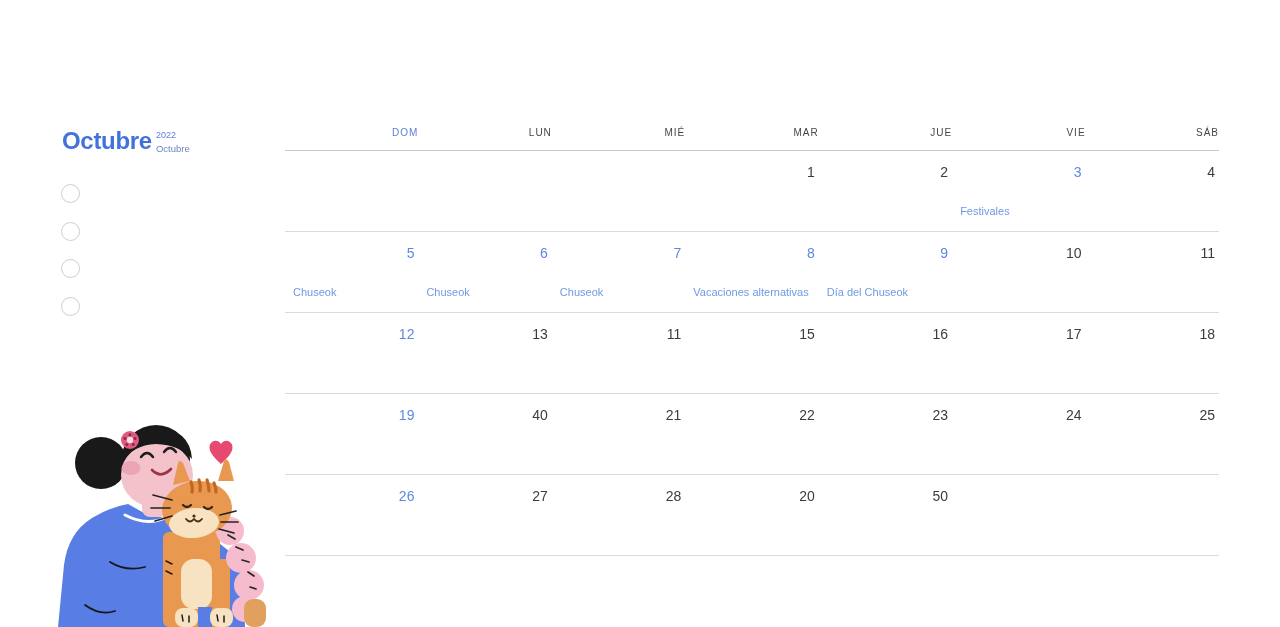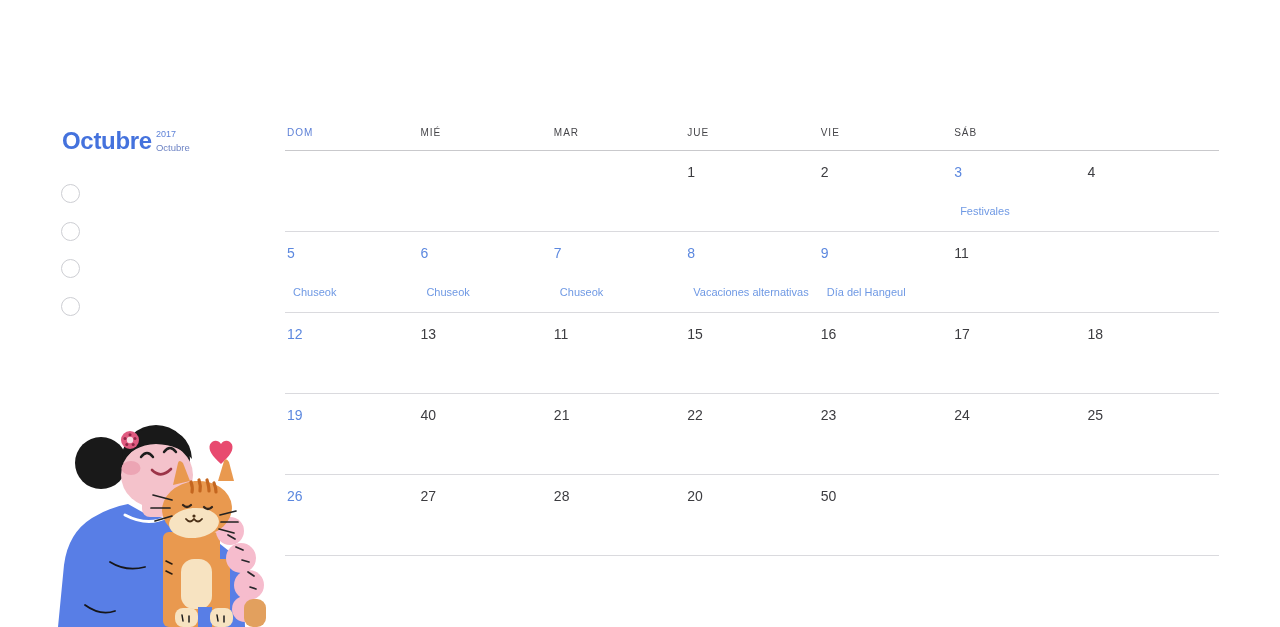--- a/index.html
+++ b/index.html
@@ -2,34 +2,34 @@
 <html style="--accent-title: #4472dd; --accent-sub: #5f83d8; --accent-sub-2: #6d83c4; --weekday-accent: #5b7fd6; --weekday-text: #46464a; --day-text: #3c3c40; --day-accent: #5c88df; --event-text: #6f99e4; --grid-line: #dadade; --header-line: #c9c9cc; --circle-border: #cdced3;"><head>
 <meta charset="utf-8">
 <style>
   html,body{margin:0;padding:0;}
   body{
     width:1280px;height:627px;position:relative;overflow:hidden;
     background:#ffffff;font-family:"Liberation Sans","DejaVu Sans",sans-serif;
     -webkit-font-smoothing:antialiased;
   }
   
-  .title-block{position:absolute;left:62px;top:128px;display:flex;align-items:center;}
+  .title-block{position:absolute;left:62px;top:128px;display:flex;align-items:flex-end;}
   .title-month{font-size:24px;font-weight:bold;color:var(--accent-title);line-height:26px;letter-spacing:-.3px;}
   .title-side{margin-left:4px;margin-top:0;display:flex;flex-direction:column;}
   .title-year{font-size:9px;color:var(--accent-sub);line-height:10px;}
   .title-month-small{font-size:9.5px;color:var(--accent-sub-2);line-height:10px;margin-top:4px;}
   
   .todo-col{position:absolute;left:61px;top:184px;}
   .todo-circle{
     width:19px;height:19px;border-radius:50%;
     border:1.4px solid var(--circle-border);box-sizing:border-box;
     margin-bottom:18.5px;background:#fff;
   }
   
-  .calendar{position:absolute;left:285px;top:120px;width:934px;}
+  .calendar{position:absolute;left:285px;top:120px;width:934px;text-align:right;}
   .weekday-row{
     display:grid;grid-template-columns:repeat(7,1fr);
     height:31px;box-sizing:border-box;border-bottom:1px solid var(--header-line);
   }
   .wh{font-size:10px;letter-spacing:1px;color:var(--weekday-text);padding:7px 0 0 2px;}
   .wh.accent{color:var(--weekday-accent);}
   .cal-row{
     display:grid;grid-template-columns:repeat(7,1fr);
     height:81px;box-sizing:border-box;border-bottom:1px solid var(--grid-line);
   }
@@ -42,35 +42,36 @@
   }
   
   .illustration{position:absolute;left:52px;top:419px;width:232px;height:208px;}
 </style>
 </head>
 <body>
 
 <div class="title-block">
   <div class="title-month">Octubre</div>
   <div class="title-side">
-    <div class="title-year">2017</div>
+    <div class="title-year">2022</div>
     <div class="title-month-small">Octubre</div>
   </div>
 </div>
 
 <div class="todo-col">
     <div class="todo-circle"></div>
     <div class="todo-circle"></div>
     <div class="todo-circle"></div>
     <div class="todo-circle"></div>
   </div>
 
 <div class="calendar">
   <div class="weekday-row">
       <div class="wh accent">DOM</div>
+      <div class="wh">LUN</div>
       <div class="wh">MIÉ</div>
       <div class="wh">MAR</div>
       <div class="wh">JUE</div>
       <div class="wh">VIE</div>
       <div class="wh">SÁB</div>
     </div>
   <div>
       <div class="cal-row">
         <div class="cal-cell"></div>
         <div class="cal-cell"></div>
@@ -101,21 +102,24 @@
         <div class="cal-cell">
           <div class="day accent">7</div>
           <div class="event">Chuseok</div>
         </div>
         <div class="cal-cell">
           <div class="day accent">8</div>
           <div class="event">Vacaciones alternativas</div>
         </div>
         <div class="cal-cell">
           <div class="day accent">9</div>
-          <div class="event">Día del Hangeul</div>
+          <div class="event">Día del Chuseok</div>
+        </div>
+        <div class="cal-cell">
+          <div class="day">10</div>
         </div>
         <div class="cal-cell">
           <div class="day">11</div>
         </div>
       </div>
       <div class="cal-row">
         <div class="cal-cell">
           <div class="day accent">12</div>
         </div>
         <div class="cal-cell">

